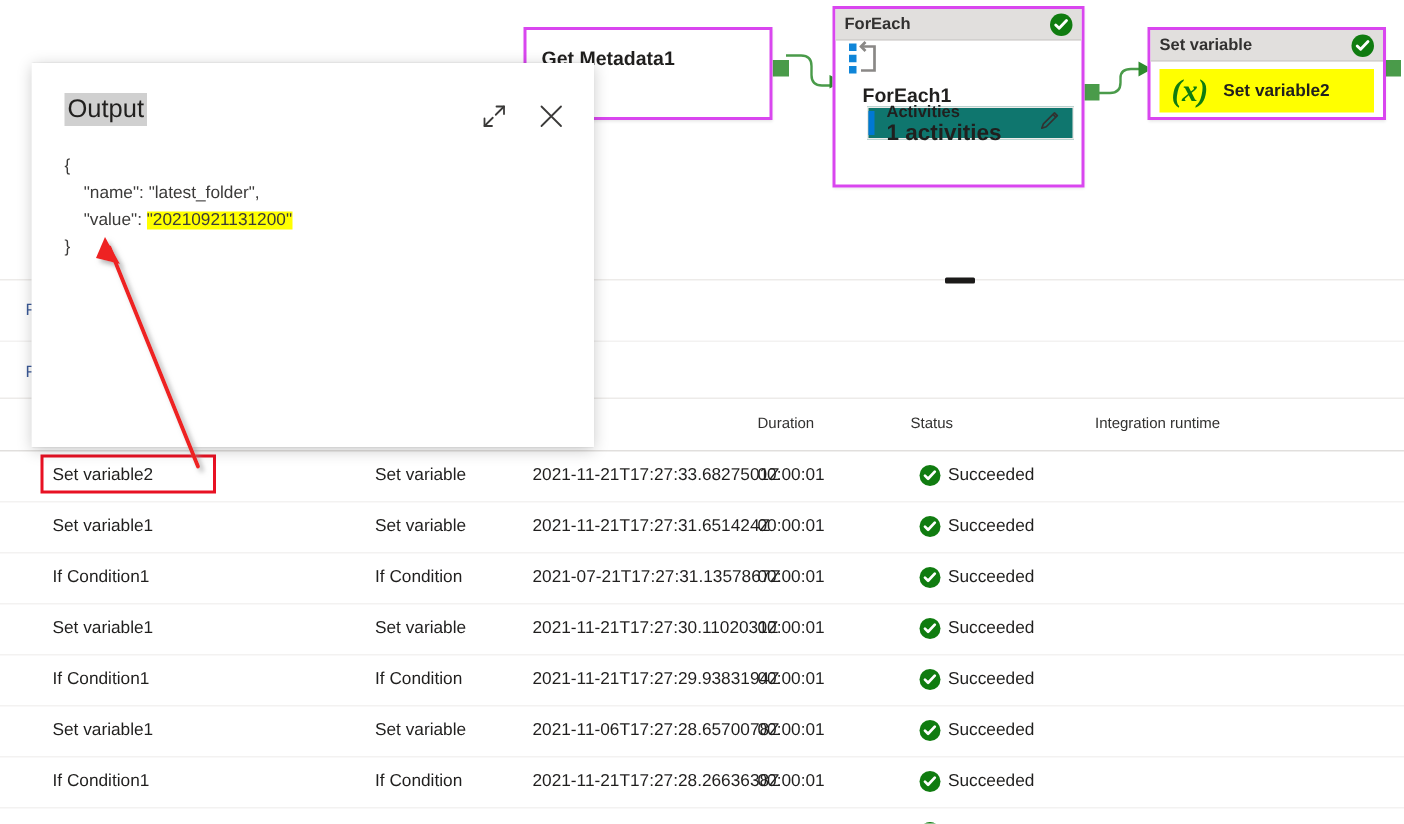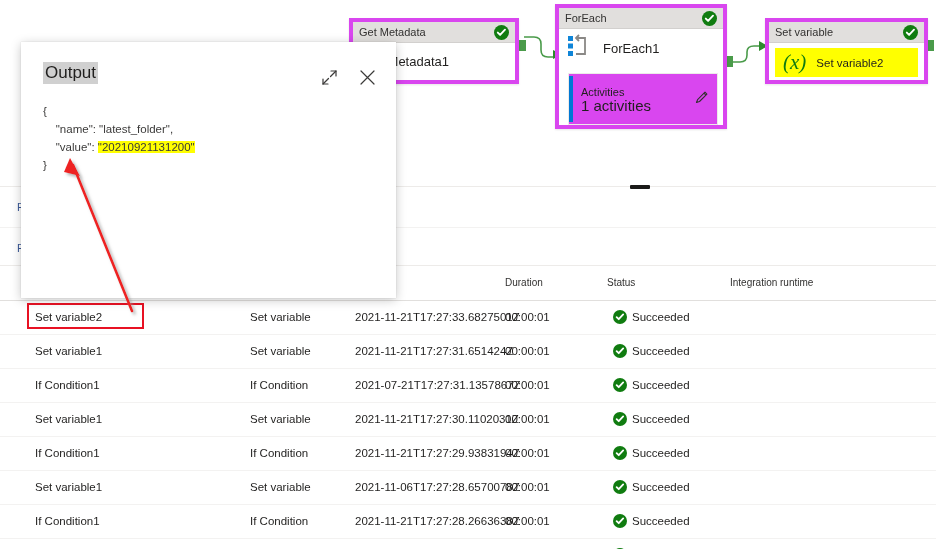--- a/index.html
+++ b/index.html
@@ -7,43 +7,43 @@
     width:936px;height:549px;overflow:hidden;position:relative;
     background:#ffffff;
     font-family:"Liberation Sans","DejaVu Sans",sans-serif;
     color:#323130;
     -webkit-font-smoothing:antialiased;
   }
 
   
   #canvas{position:absolute;left:0;top:0;width:936px;height:186px;background:#ffffff;overflow:hidden;}
 
-  .node{position:absolute;background:#ffffff;border:4px solid #d946ef;
-         box-shadow:0 1px 2px rgba(0,0,0,.10);}
+  .node{position:absolute;background:#ffffff;border:2px solid #d946ef;
+         box-shadow:0 1px 2px rgba(0,0,0,.10);font-weight:bold;}
   .node-head{height:21px;background:#e1dfdd;border-bottom:1px solid #d2d0ce;
              display:flex;align-items:center;padding:0 6px;box-sizing:border-box;}
   .node-head .htxt{font-size:11px;color:#323130;line-height:1;}
   .node-head .spacer{flex:1;}
   .ok-badge{width:15px;height:15px;border-radius:50%;background:#107c10;
             display:flex;align-items:center;justify-content:center;flex:none;}
   .ok-badge svg{display:block;}
 
   .node-body{display:flex;align-items:center;padding:7px 8px;box-sizing:border-box;}
   .node-title{font-size:13px;color:#201f1e;white-space:nowrap;}
 
   
   #node-getmeta{left:349px;top:18px;width:162px;height:58px;}
   #node-getmeta .node-body{height:36px;padding-left:10px;}
 
   
   #node-foreach{left:555px;top:4px;width:164px;height:117px;}
-  #node-foreach .fe-main{display:flex;align-items:center;height:38px;padding:0 8px;box-sizing:border-box;}
+  #node-foreach .fe-main{display:flex;height:38px;padding:0 8px;box-sizing:border-box;flex-direction:column;}
   #node-foreach .fe-main .node-title{margin-left:10px;}
-  .fe-sub{margin:6px 5px 0 9px;background:#d946ef;border:1px solid #edebe9;
-          display:flex;align-items:center;height:52px;padding-left:0;box-sizing:border-box;}
+  .fe-sub{margin:6px 5px 0 21px;background:#0f766e;border:1px solid #edebe9;
+          display:flex;align-items:center;height:22px;padding-left:0;box-sizing:border-box;}
   .fe-accent{width:4px;align-self:stretch;background:#0078d4;flex:none;margin:2px 0;}
   .fe-texts{margin-left:8px;flex:1;}
   .fe-t1{font-size:11px;color:#201f1e;line-height:13px;}
   .fe-t2{font-size:15px;color:#201f1e;line-height:13px;}
   .pencil{margin-right:8px;flex:none;}
 
   
   #node-setvar{left:765px;top:18px;width:155px;height:58px;}
   #node-setvar .sv-row{display:flex;align-items:center;background:#ffff00;
       margin:5px 6px;height:29px;padding:0 6px;box-sizing:border-box;}
@@ -115,29 +115,20 @@
 
   <div class="conn-square" style="left:722px;top:56px;"></div>
   <svg class="conn-svg" style="left:732px;top:40px;" width="38" height="36">
     <path d="M0,22 L8,22 Q15,22 15,15 L15,12 Q15,6 22,6 L28,6" fill="none" stroke="#4a9b4a" stroke-width="1.6"></path>
     <polygon points="27,1 36,6 27,11" fill="#2e8b2e"></polygon>
   </svg>
 
   <div class="conn-square" style="left:923px;top:40px;"></div>
 
   <div class="node" id="node-getmeta">
-    <div class="node-head">
-      <span class="htxt">Get Metadata</span>
-      <span class="spacer"></span>
-      <span class="ok-badge">
-        <svg width="11" height="11" viewBox="0 0 11 11">
-            <path d="M1.8,5.6 L4.1,7.9 L9.0,2.7" fill="none" stroke="#fff" stroke-width="1.9" stroke-linecap="round" stroke-linejoin="round"></path>
-          </svg>
-      </span>
-    </div>
     <div class="node-body">
       <span class="node-title">Get Metadata1</span>
     </div>
   </div>
 
   <div class="node" id="node-foreach">
     <div class="node-head">
       <span class="htxt">ForEach</span>
       <span class="spacer"></span>
       <span class="ok-badge">

